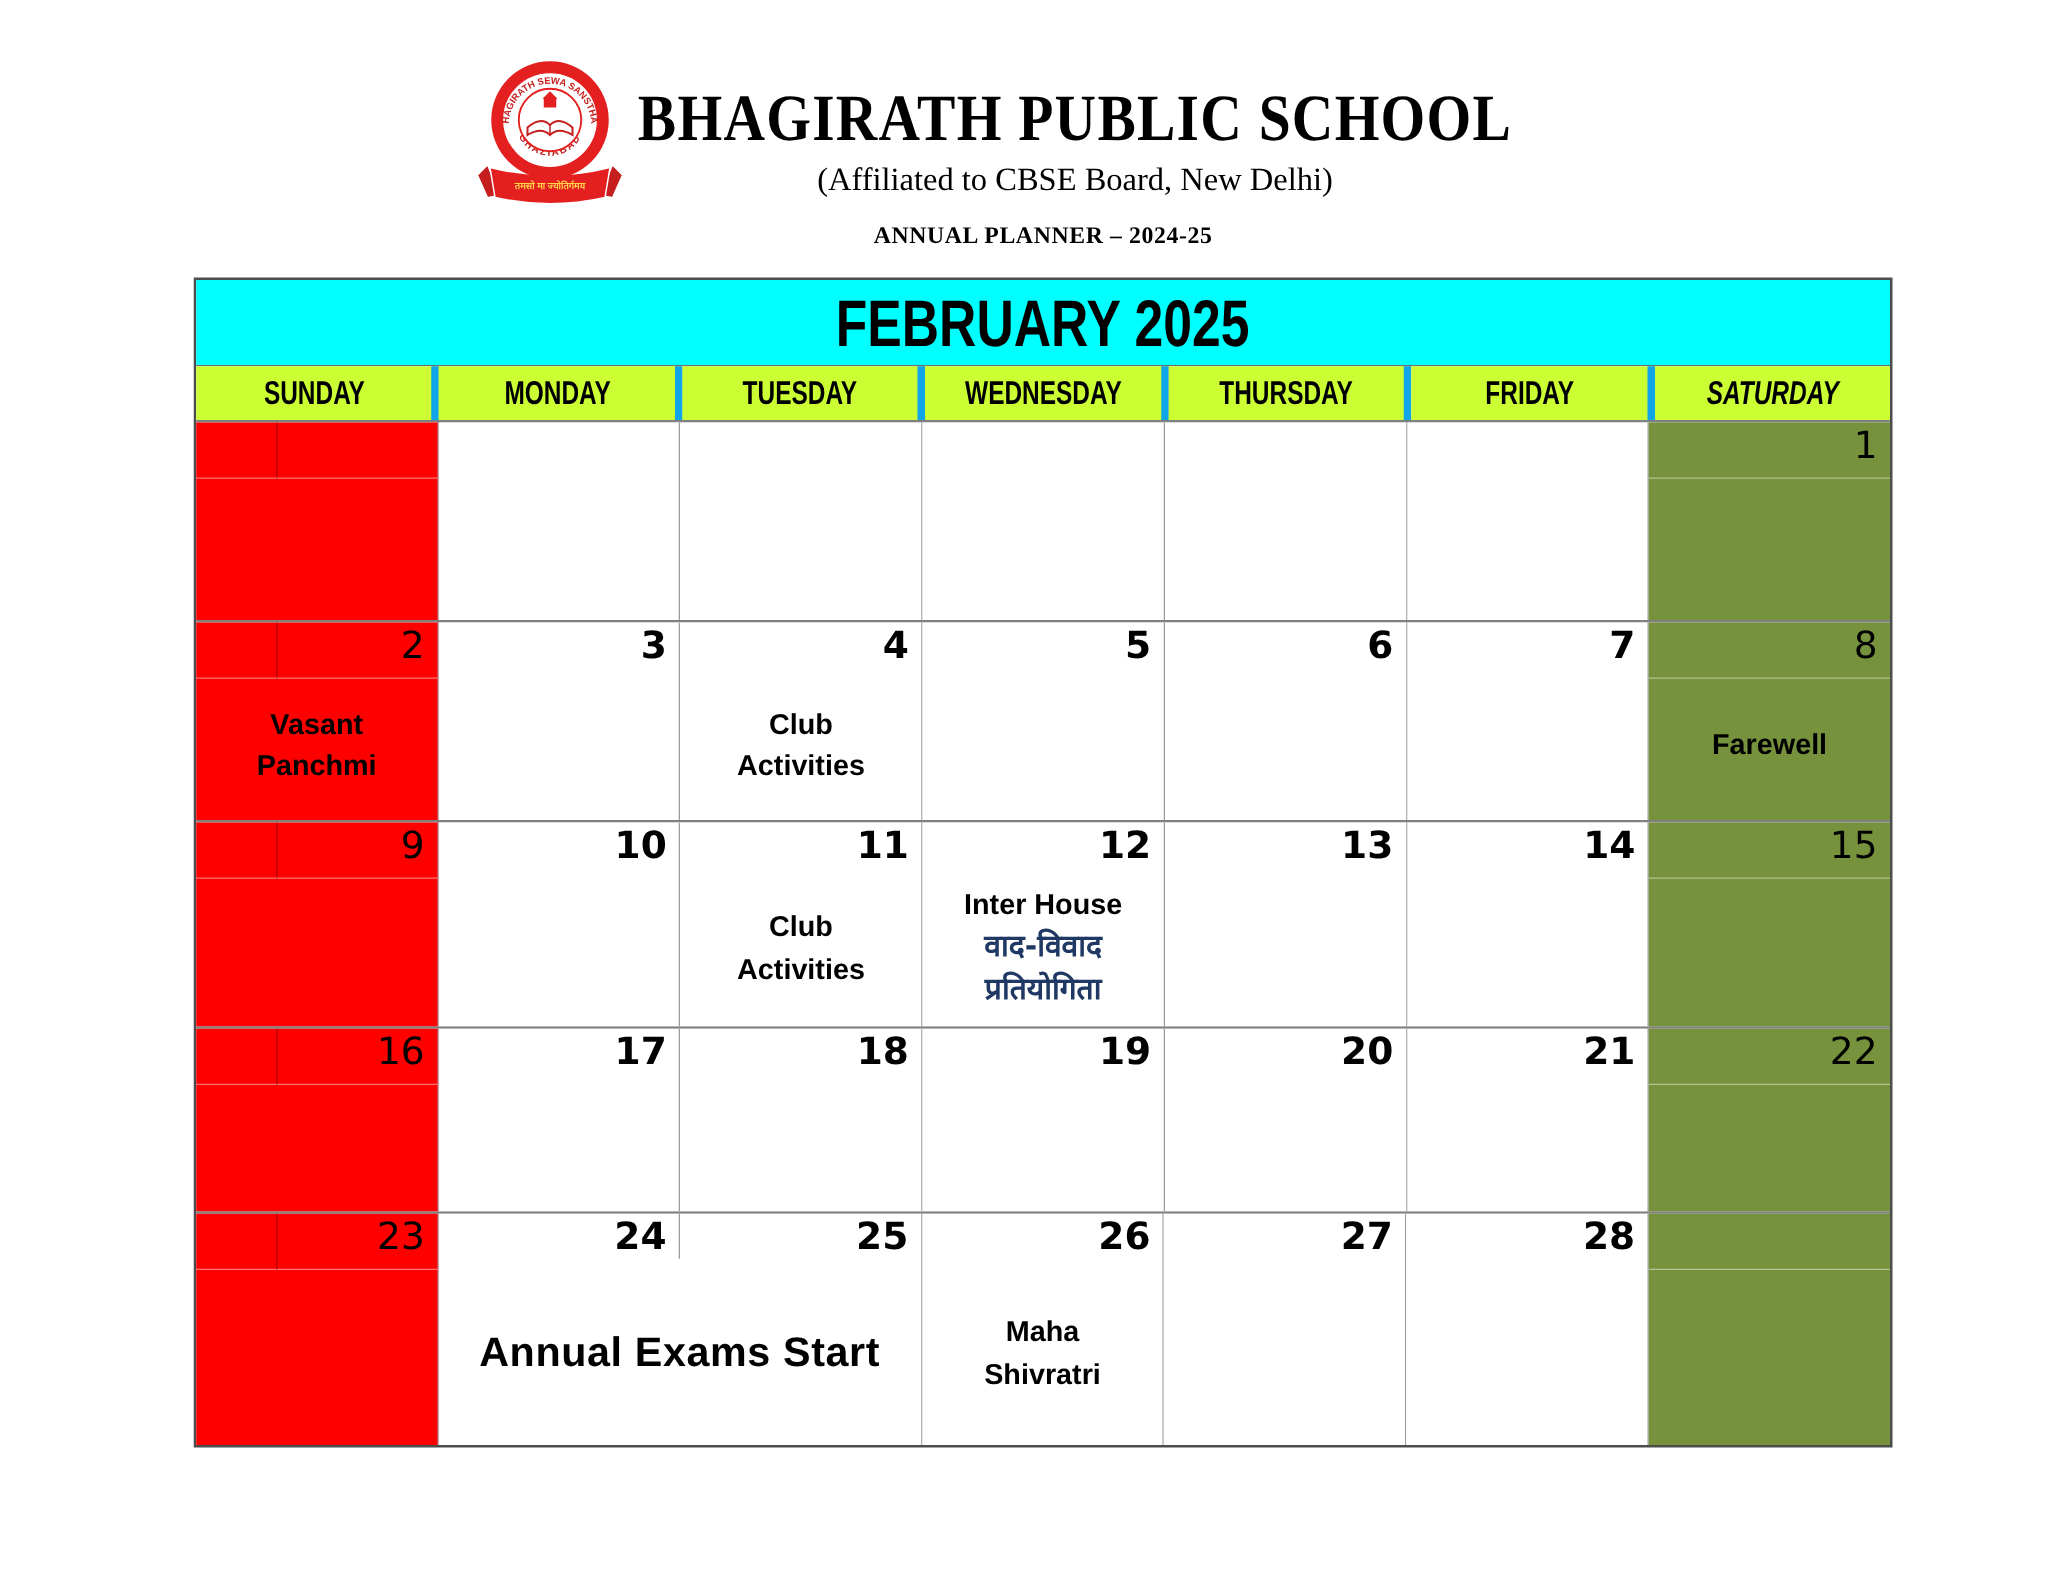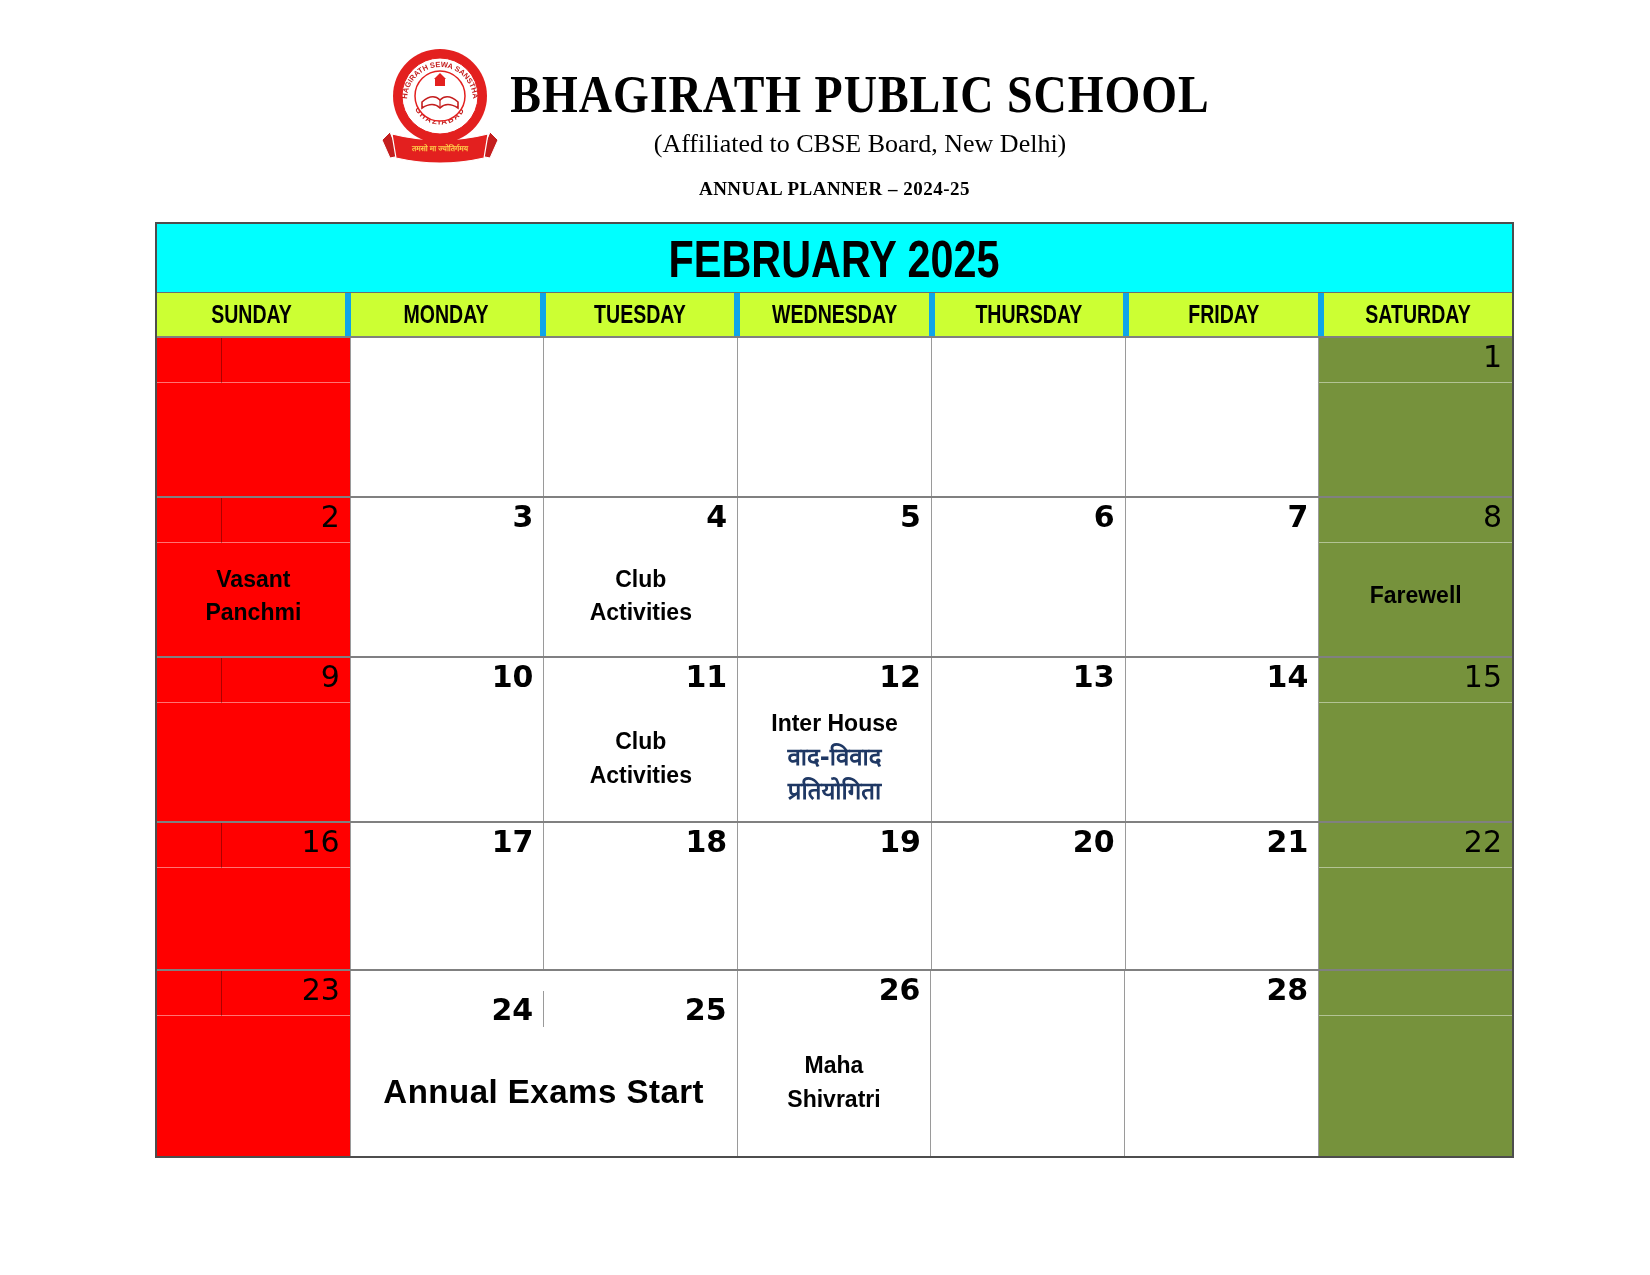--- a/index.html
+++ b/index.html
@@ -29,40 +29,40 @@
   .month{height:68px;background:#00FFFF;display:flex;align-items:center;justify-content:center;}
   .month span{
     font-weight:700;font-size:47px;display:inline-block;transform:scale(.88,1.12);
     letter-spacing:0;white-space:nowrap;
   }
   .dayrow{display:flex;height:43px;border-top:1px solid #6e6e6e;}
   .dayhead{
     flex:1;background:#CCFF33;display:flex;align-items:center;justify-content:center;
     border-right:6px solid #0ea5e9;box-sizing:border-box;
   }
-  .dayhead:last-child{border-right:none;}
+  .dayhead:last-child{border-right:none;font-style:italic;}
   .dayhead span{font-weight:700;font-size:23px;display:inline-block;transform:scale(.85,1.15);white-space:nowrap;}
   .week{display:flex;border-top:2px solid #808080;box-sizing:border-box;}
   .cell{
     flex:1;position:relative;display:flex;flex-direction:column;box-sizing:border-box;
     border-right:1px solid #9a9a9a;background:#fff;min-width:0;
   }
   .cell:last-child{border-right:none;}
   .cell.sun{background:#FF0000;}
   .cell.sat{background:#76923C;}
   .band{
     flex:0 0 45px;height:45px;display:flex;align-items:flex-start;justify-content:flex-end;
     padding:1px 10px 0 0;box-sizing:border-box;position:relative;
     font-size:30px;font-weight:700;font-family:"DejaVu Sans", sans-serif;
   }
   .sun .band,.sat .band{border-bottom:1px solid rgba(255,255,255,.45);font-weight:400;}
   .sun .band::before{
     content:"";position:absolute;left:33%;top:0;bottom:-1px;width:1px;background:rgba(0,0,0,.32);
   }
-  .band.split{justify-content:space-between;padding:0;margin-top:20px;}
+  .band.split{justify-content:space-between;padding:0;}
   .band .half{flex:1;display:flex;justify-content:flex-end;padding:1px 10px 0 0;box-sizing:border-box;}
   .band .half.first{border-right:1px solid #9a9a9a;}
   .content{
     flex:1;display:flex;flex-direction:column;align-items:center;justify-content:center;
     gap:1px;padding:0 4px 8px 4px;text-align:center;
   }
   .line{font-weight:700;font-size:23px;line-height:1.4;}
   .line.hi{color:#1F3864;font-size:24px;font-family:"DejaVu Sans", sans-serif;}
   .cell.big .line{font-size:33px;letter-spacing:.5px;}
 </style>
@@ -337,20 +337,23 @@
         <div class="cell">
           <div class="band">
             <span class="num">26</span>
           </div>
           <div class="content">
             <div class="line">Maha</div>
             <div class="line">Shivratri</div>
           </div>
         </div>
         <div class="cell">
+          <div class="band">
+            <span class="num">27</span>
+          </div>
           <div class="content"></div>
         </div>
         <div class="cell">
           <div class="band">
             <span class="num">28</span>
           </div>
           <div class="content"></div>
         </div>
         <div class="cell sat">
           <div class="band"></div>

